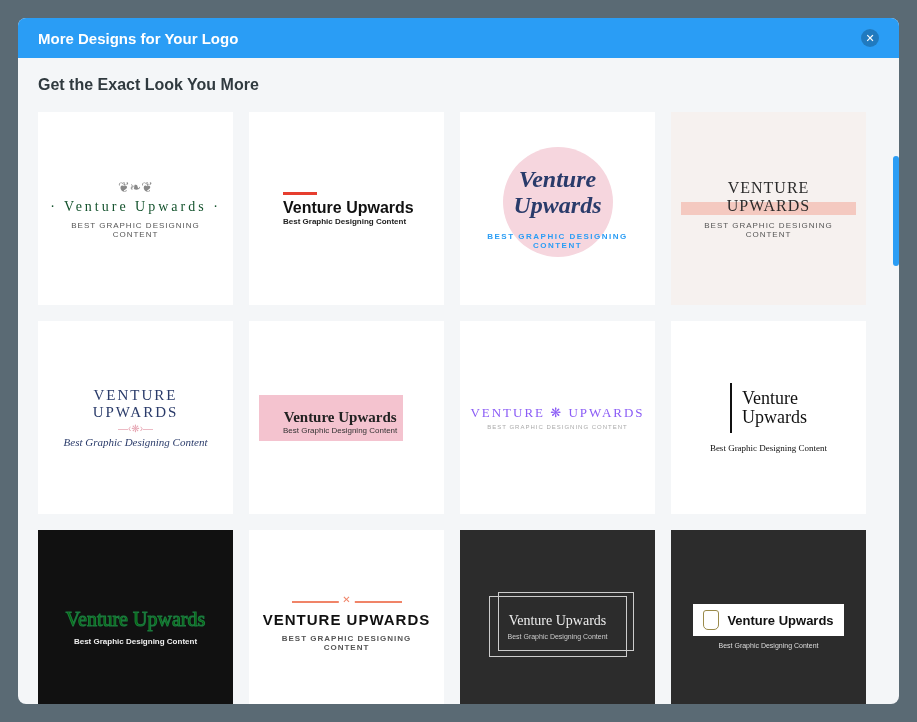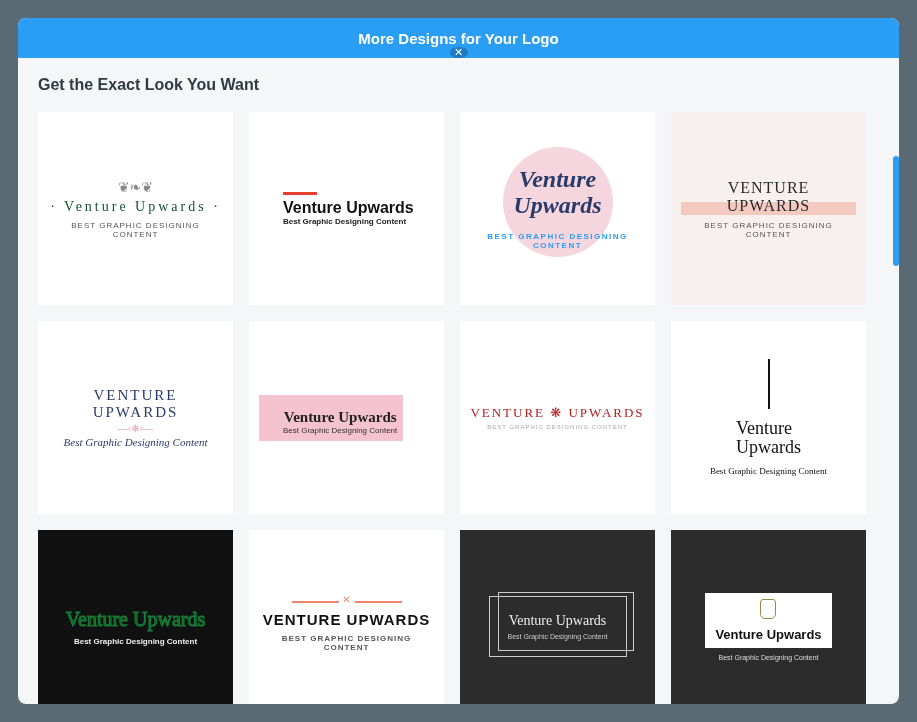--- a/index.html
+++ b/index.html
@@ -1,15 +1,15 @@
 <!DOCTYPE html>
 <html><head>
   <meta charset="utf-8">
   <style>
-    * { box-sizing: border-box; margin: 0; padding: 0; flex-direction: column; }
+    * { box-sizing: border-box; margin: 0; padding: 0; }
     body {
       font-family: -apple-system, BlinkMacSystemFont, "Segoe UI", Helvetica, Arial, sans-serif;
       background: #5a6a74;
       width: 917px;
       height: 722px;
       overflow: hidden;
       padding: 18px;
     }
     .modal {
       background: #f4f6f8;
@@ -85,21 +85,21 @@
     .c3-name { font-family: Georgia, serif; font-style:italic; font-size:24px; color:#2a3b6a; font-weight:600; position:relative; line-height:1.05;}
     .c3-tag  { font-size:8px; letter-spacing:1.5px; color:#2a9df5; margin-top:14px; position:relative; font-weight:600;}
     .c4 { background:#f6f1ef; }
     .c4-name { font-family: Georgia, serif; font-variant: small-caps; font-size:16px; color:#2b2b2b; letter-spacing:1px; padding:0 4px; background: linear-gradient(to top, #f4c9c0 35%, transparent 35%);}
     .c5-name { font-family: Georgia, serif; font-variant: small-caps; font-size:15px; letter-spacing:2px; color:#2a3b6a;}
     .c5-orn  { color:#e7a6b3; font-size:10px; margin:2px 0;}
     .c5-tag  { font-family: 'Brush Script MT', cursive; font-size:11px; color:#2a3b6a; font-style:italic;}
     .c6-box  { background:#f4c3cf; padding:14px 6px 6px 6px; }
     .c6-name { font-family: Georgia, serif; font-weight:700; font-size:15px; color:#222; margin-left:18px;}
     .c6-tag  { font-size:8px; color:#333; margin-left:18px;}
-    .c7-name { font-family: Georgia, serif; font-variant: small-caps; font-size:13px; letter-spacing:2px; color:#b91c1c;}
+    .c7-name { font-family: Georgia, serif; font-variant: small-caps; font-size:13px; letter-spacing:2px; color:#8b5cf6;}
     .c7-tag  { font-size:6px; letter-spacing:1px; color:#aaa; margin-top:3px;}
     .c8-wrap { display:flex; align-items:center; gap:10px;}
     .c8-line { width:2px; height:50px; background:#111;}
     .c8-name { font-family: 'Comic Sans MS', cursive; font-size:18px; color:#111; line-height:1.05; text-align:left;}
     .c8-tag  { font-family: 'Comic Sans MS', cursive; font-size:9px; color:#111; margin-top:10px;}
     .c9 { background:#111; }
     .c9-name { font-family: 'Brush Script MT', cursive; font-size:20px; color:#0c5; -webkit-text-stroke: 0.5px #0a4; text-shadow:0 0 1px #070;}
     .c9-name-fill { color:transparent; -webkit-text-stroke:1px #1a7a3e;}
     .c9-tag  { color:#eee; font-size:8px; font-weight:700; margin-top:6px;}
     .c10-rule{ width:110px; border-top:2px solid #f08468; position:relative; margin-bottom:8px;}
@@ -124,21 +124,21 @@
   <div class="modal-header">
     <div class="modal-title">More Designs for Your Logo</div>
     <div class="close-btn">
       <span>✕</span>
     </div>
   </div>
 
   <div class="modal-body">
     <div class="scroll-ind"></div>
 
-    <div class="subtitle">Get the Exact Look You Want</div>
+    <div class="subtitle">Get the Exact Look You More</div>
 
     <div class="grid">
 
       <div class="card">
         <div class="c1-orn">❦❧❦</div>
         <div class="c1-name">· <span>Venture Upwards</span> ·</div>
         <div class="tag">Best Graphic Designing Content</div>
       </div>
 
       <div class="card" style="align-items:flex-start; justify-content:center;">

